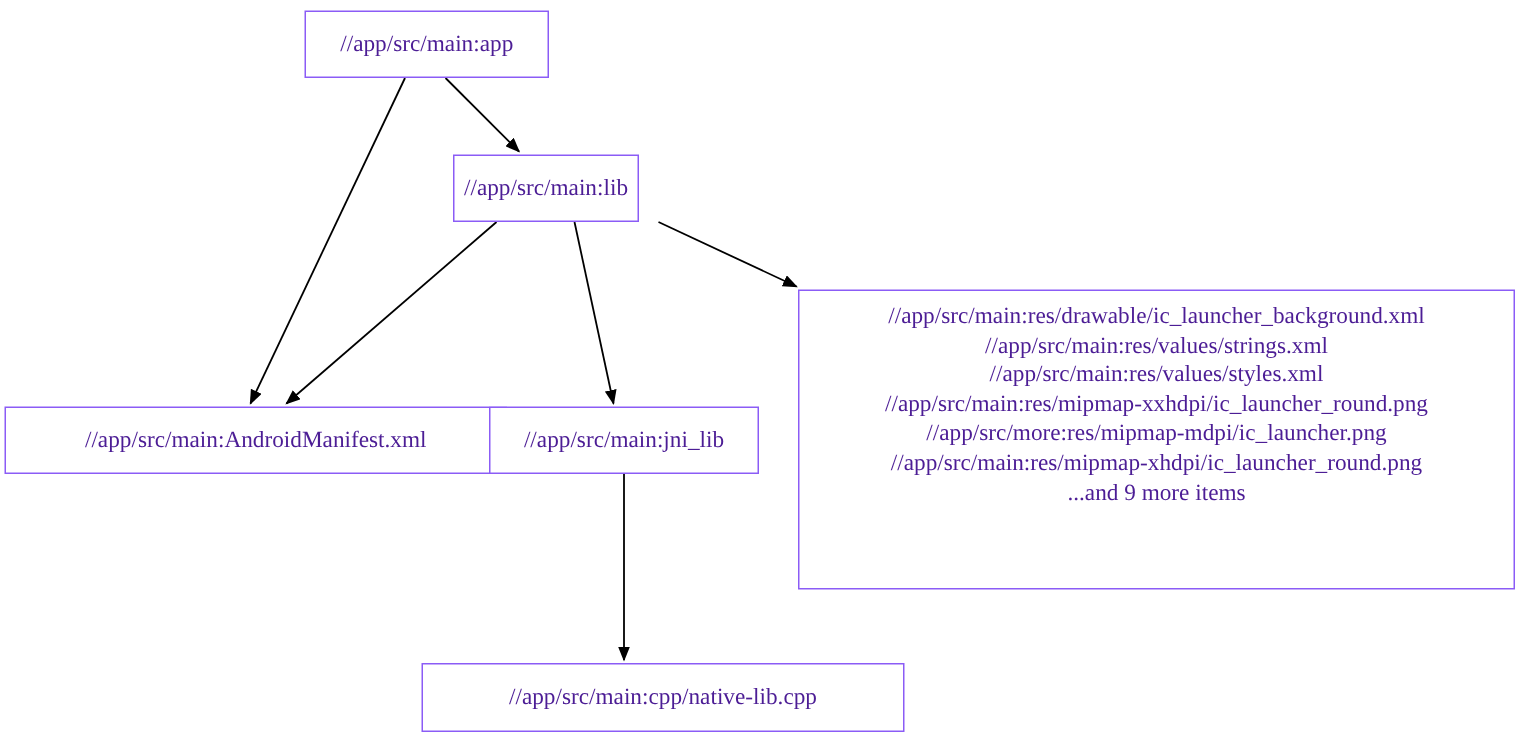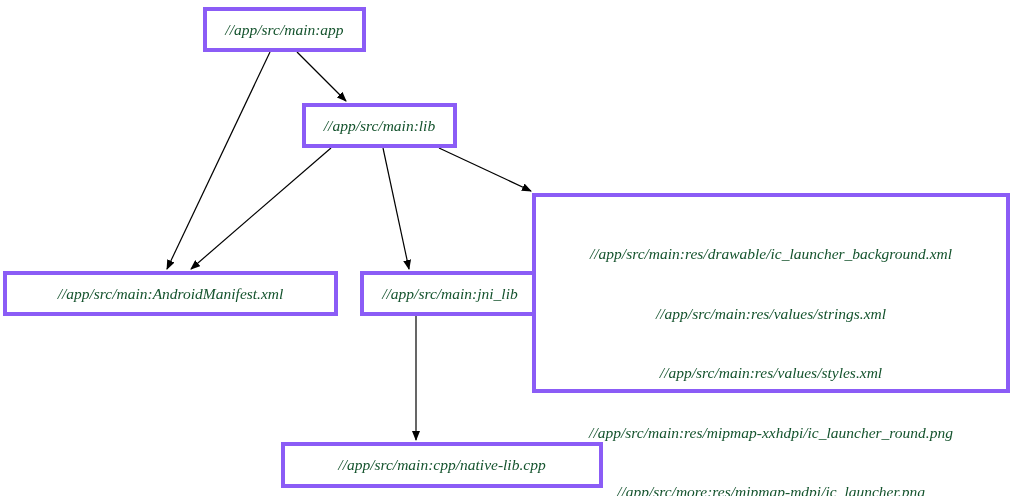--- a/index.html
+++ b/index.html
@@ -19,50 +19,48 @@
     position: absolute;
     left: 0;
     top: 0;
     width: 1018px;
     height: 496px;
     pointer-events: none;
   }
   .node {
     position: absolute;
     box-sizing: border-box;
-    border: 4px solid #8b5cf6;
+    border: 1px solid #8b5cf6;
     background: #ffffff;
-    color: #14532d;
+    color: #4c1d95;
     display: flex;
     align-items: center;
     justify-content: center;
     text-align: center;
     font-size: 15.5px;
     line-height: 1.0;
     white-space: nowrap;
-    font-style: italic;
   }
   .node-multiline {
     display: block;
     white-space: normal;
     padding-top: 7px;
     line-height: 19.6px;
     font-size: 15.5px;
   }
   .node-multiline .line {
     display: block;
     text-align: center;
     white-space: nowrap;
-    margin-top: 40px;
   }
   
   #node-app      { left: 203px; top: 7px;   width: 163px; height: 45px; }
-  #node-lib      { left: 302px; top: 103px; width: 155px; height: 45px; }
+  #node-lib      { left: 302px; top: 103px; width: 124px; height: 45px; }
   #node-manifest { left: 3px;   top: 271px; width: 335px; height: 45px; }
-  #node-jnilib   { left: 326px; top: 271px; width: 180px; height: 45px; margin-left: 34px; }
+  #node-jnilib   { left: 326px; top: 271px; width: 180px; height: 45px; }
   #node-res      { left: 532px; top: 193px; width: 478px; height: 200px; }
   #node-nativelib{ left: 281px; top: 442px; width: 322px; height: 46px; }
 </style>
 </head>
 <body>
 
 <div id="canvas">
 
   <svg id="edges" viewBox="0 0 1018 496" width="1018" height="496" xmlns="http://www.w3.org/2000/svg">
     <defs>
@@ -87,18 +85,19 @@
   <div class="node" id="node-manifest">//app/src/main:AndroidManifest.xml</div>
 
   <div class="node" id="node-jnilib">//app/src/main:jni_lib</div>
 
   <div class="node node-multiline" id="node-res">
       <span class="line">//app/src/main:res/drawable/ic_launcher_background.xml</span>
       <span class="line">//app/src/main:res/values/strings.xml</span>
       <span class="line">//app/src/main:res/values/styles.xml</span>
       <span class="line">//app/src/main:res/mipmap-xxhdpi/ic_launcher_round.png</span>
       <span class="line">//app/src/more:res/mipmap-mdpi/ic_launcher.png</span>
+      <span class="line">//app/src/main:res/mipmap-xhdpi/ic_launcher_round.png</span>
       <span class="line">...and 9 more items</span>
     </div>
 
   <div class="node" id="node-nativelib">//app/src/main:cpp/native-lib.cpp</div>
 
 </div>
 
 </body></html>

